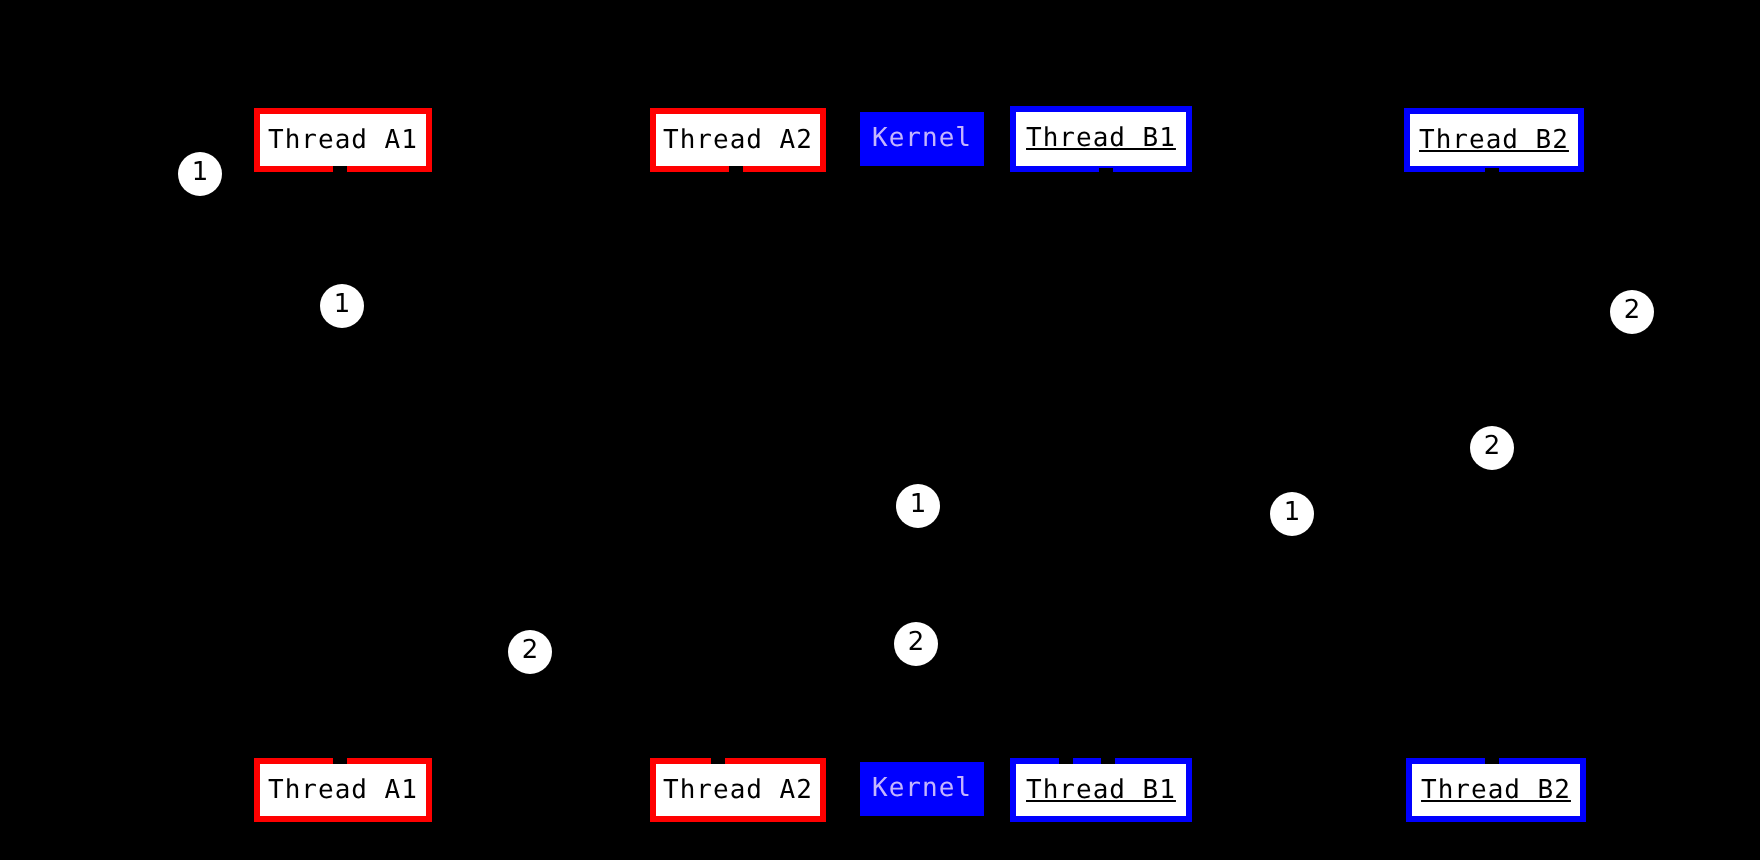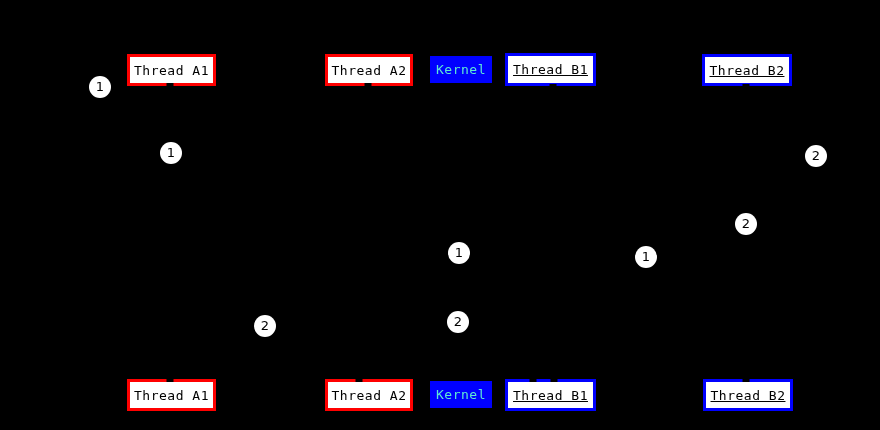--- a/index.html
+++ b/index.html
@@ -25,21 +25,21 @@
     letter-spacing: 0.5px;
     display: flex;
     align-items: center;
     justify-content: center;
     white-space: nowrap;
   }
   .node.red-border  { border: 3px solid var(--accent-red, #ff0000); }
   .node.blue-border { border: 3px solid var(--accent-blue, #0000ff); text-decoration: underline; }
   .node.kernel {
     background: var(--accent-blue, #0000ff);
-    color: #5eead4;
+    color: #c4b5fd;
     border: none;
   }
   .marker {
     position: absolute;
     width: 22px; height: 22px;
     border-radius: 50%;
     background: var(--marker-bg, #ffffff);
     color: #000000;
     font-family: "DejaVu Sans", sans-serif;
     font-size: 13px;

